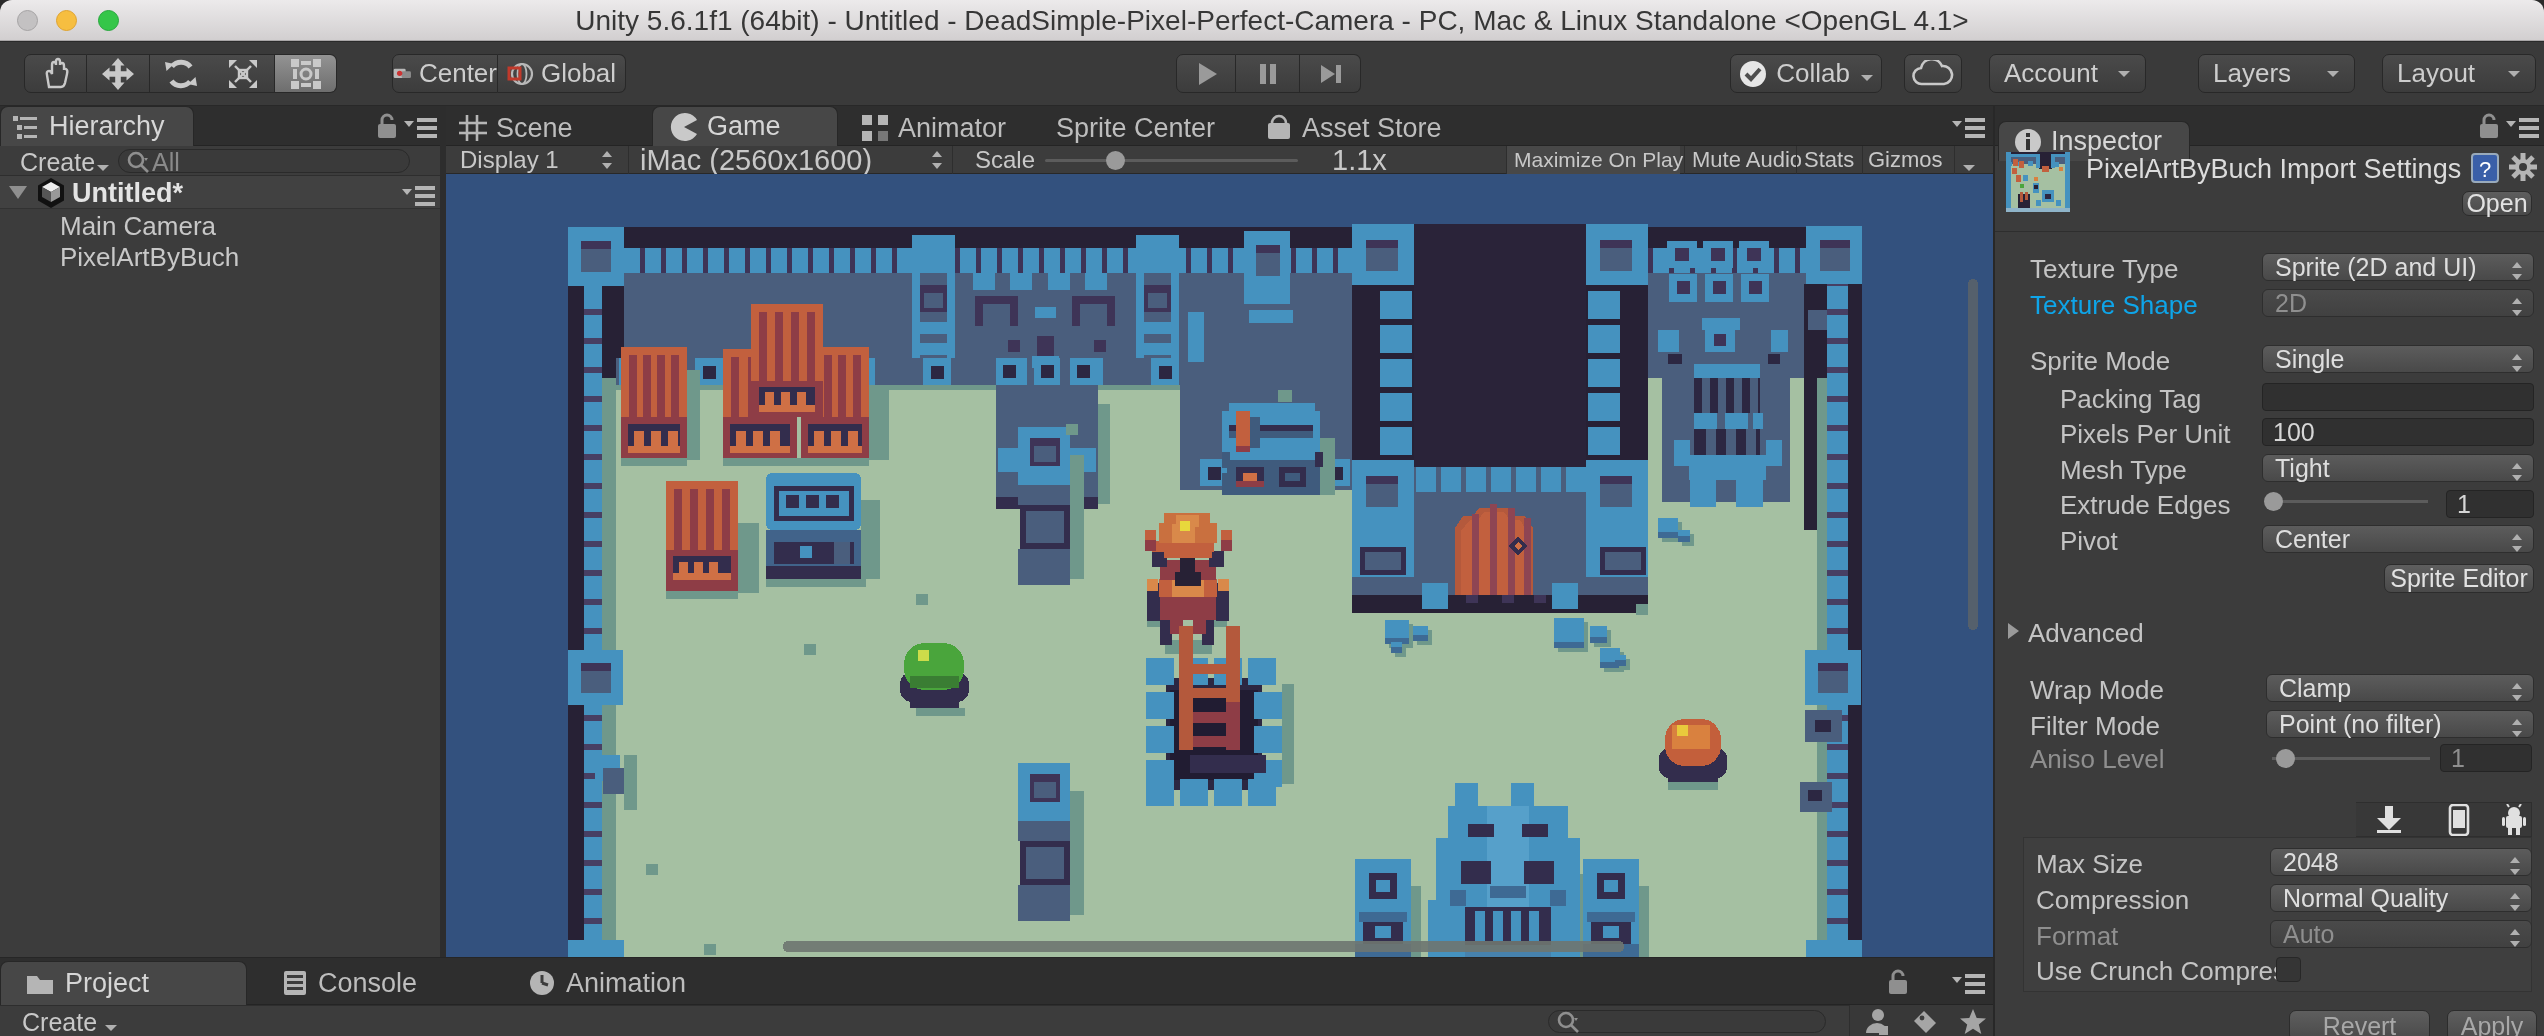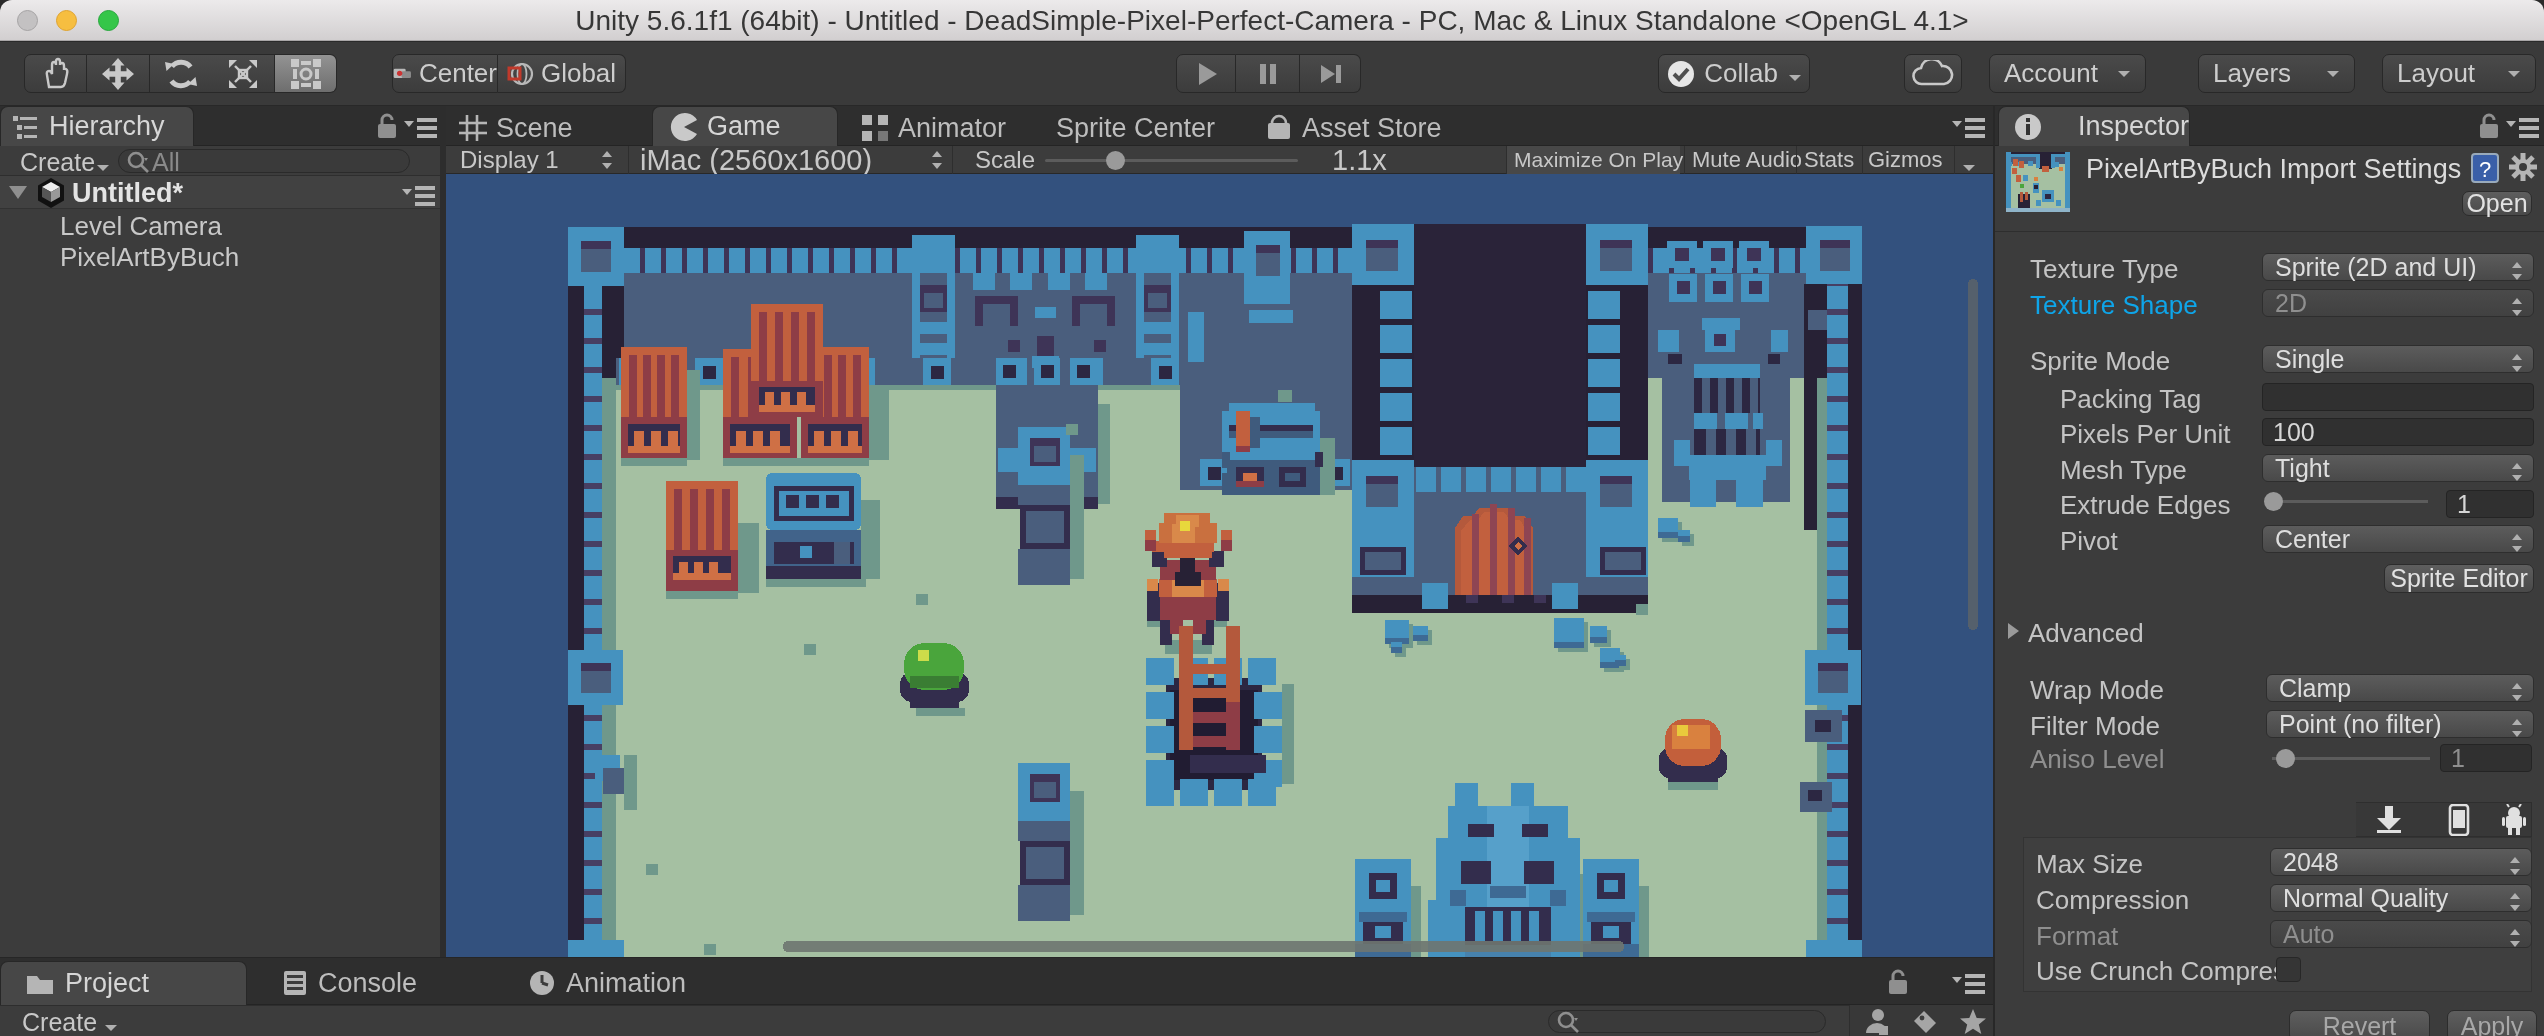--- a/index.html
+++ b/index.html
@@ -137,21 +137,21 @@
         </div>
       </div>
       <div class="abs" style="left:1300px;top:12px;width:61px;height:39px;">
         <div class="btn segr abs" style="left:0;top:0;width:100%;">
           <svg width="30" height="30" viewBox="0 0 30 30">
             <path d="M6 6 L20 15 L6 24 z" fill="#9a9a9a"></path>
             <rect x="21" y="6" width="5" height="18" fill="#9a9a9a"></rect>
           </svg>
         </div>
       </div>
-      <div class="abs" style="left:1658px;top:12px;width:152px;height:39px;">
+      <div class="abs" style="left:1730px;top:12px;width:152px;height:39px;">
         <div class="btn abs" style="left:0;top:0;width:100%;">
           <svg width="30" height="30" viewBox="0 0 30 30">
             <circle cx="15" cy="15" r="13" fill="#e6e6e6"></circle>
             <path d="M8 15 l5 5 l9 -10" fill="none" stroke="#4e4e4e" stroke-width="4"></path>
           </svg>
           <span style="margin-left:8px;">Collab</span>
           <span style="margin-left:10px;"><svg width="14" height="8" viewBox="0 0 14 8">
               <path d="M1 1 L13 1 L7 7 Z" fill="#b0b0b0"></path>
             </svg></span>
         </div>
@@ -245,21 +245,21 @@
       </svg></div>
     <div class="abs" style="left:72px;top:178px;"><span style="color:#e4e4e4;font-size:27px;font-weight:bold;">Untitled*</span></div>
     <div class="abs" style="left:400px;top:184px;"><svg width="36" height="24" viewBox="0 0 36 24">
         <path d="M2 5 l5 6 l5 -6 z" fill="#b5b5b5"></path>
         <g fill="#b5b5b5">
           <rect x="15" y="2" width="20" height="4"></rect>
           <rect x="15" y="10" width="20" height="4"></rect>
           <rect x="15" y="18" width="20" height="4"></rect>
         </g>
       </svg></div>
-    <div class="abs" style="left:60px;top:211px;"><span class="txt">Level Camera</span></div>
+    <div class="abs" style="left:60px;top:211px;"><span class="txt">Main Camera</span></div>
     <div class="abs" style="left:60px;top:242px;"><span class="txt">PixelArtByBuch</span></div>
     <div class="abs" style="left:440px;top:106px;width:6px;height:852px;background:#2d2d2d;"></div>
     <div class="abs" style="left:446px;top:106px;width:1547px;height:40px;">
       <div class="tabstrip abs" style="left:0;top:0;width:100%;height:100%;"></div>
     </div>
     <div class="abs" style="left:458px;top:108px;">
       <div class="tabtxt">
         <svg width="30" height="30" viewBox="0 0 30 30">
           <g stroke="#b5b5b5" stroke-width="2.6">
             <line x1="9" y1="2" x2="9" y2="28"></line>
@@ -818,21 +818,21 @@
         <rect x="620" y="250" width="12" height="11" fill="#6f988b"></rect>
         <rect x="1522" y="105" width="10" height="351" fill="#55606c" rx="5"></rect>
         <rect x="337" y="767" width="841" height="11" fill="#6e7570" rx="5" opacity="0.9"></rect>
       </svg></div>
     <div class="abs" style="left:1993px;top:106px;width:2px;height:930px;background:#282828;"></div>
     <div class="abs" style="left:1995px;top:106px;width:549px;height:930px;background:#3c3c3c;"></div>
     <div class="abs" style="left:1995px;top:106px;width:549px;height:40px;">
       <div class="tabstrip abs" style="left:0;top:0;width:100%;height:100%;"></div>
     </div>
     <div class="abs" style="left:1998px;top:106px;width:192px;">
-      <div class="tab abs" style="left:0;top:0;width:192px;padding-left:14px;justify-content:space-between;">
+      <div class="tab abs" style="left:0;top:15px;width:192px;padding-left:14px;">
         <svg width="30" height="30" viewBox="0 0 30 30">
           <circle cx="15" cy="15" r="13" fill="#c9c9c9"></circle>
           <rect x="13" y="12" width="4" height="11" fill="#333"></rect>
           <rect x="13" y="6" width="4" height="4" fill="#333"></rect>
         </svg>
         <span style="margin-left:8px;">Inspector</span>
       </div>
     </div>
     <div class="abs" style="left:2478px;top:112px;"><svg width="22" height="28" viewBox="0 0 22 28">
         <rect x="2" y="12" width="18" height="14" rx="2" fill="#8f8f8f"></rect>

